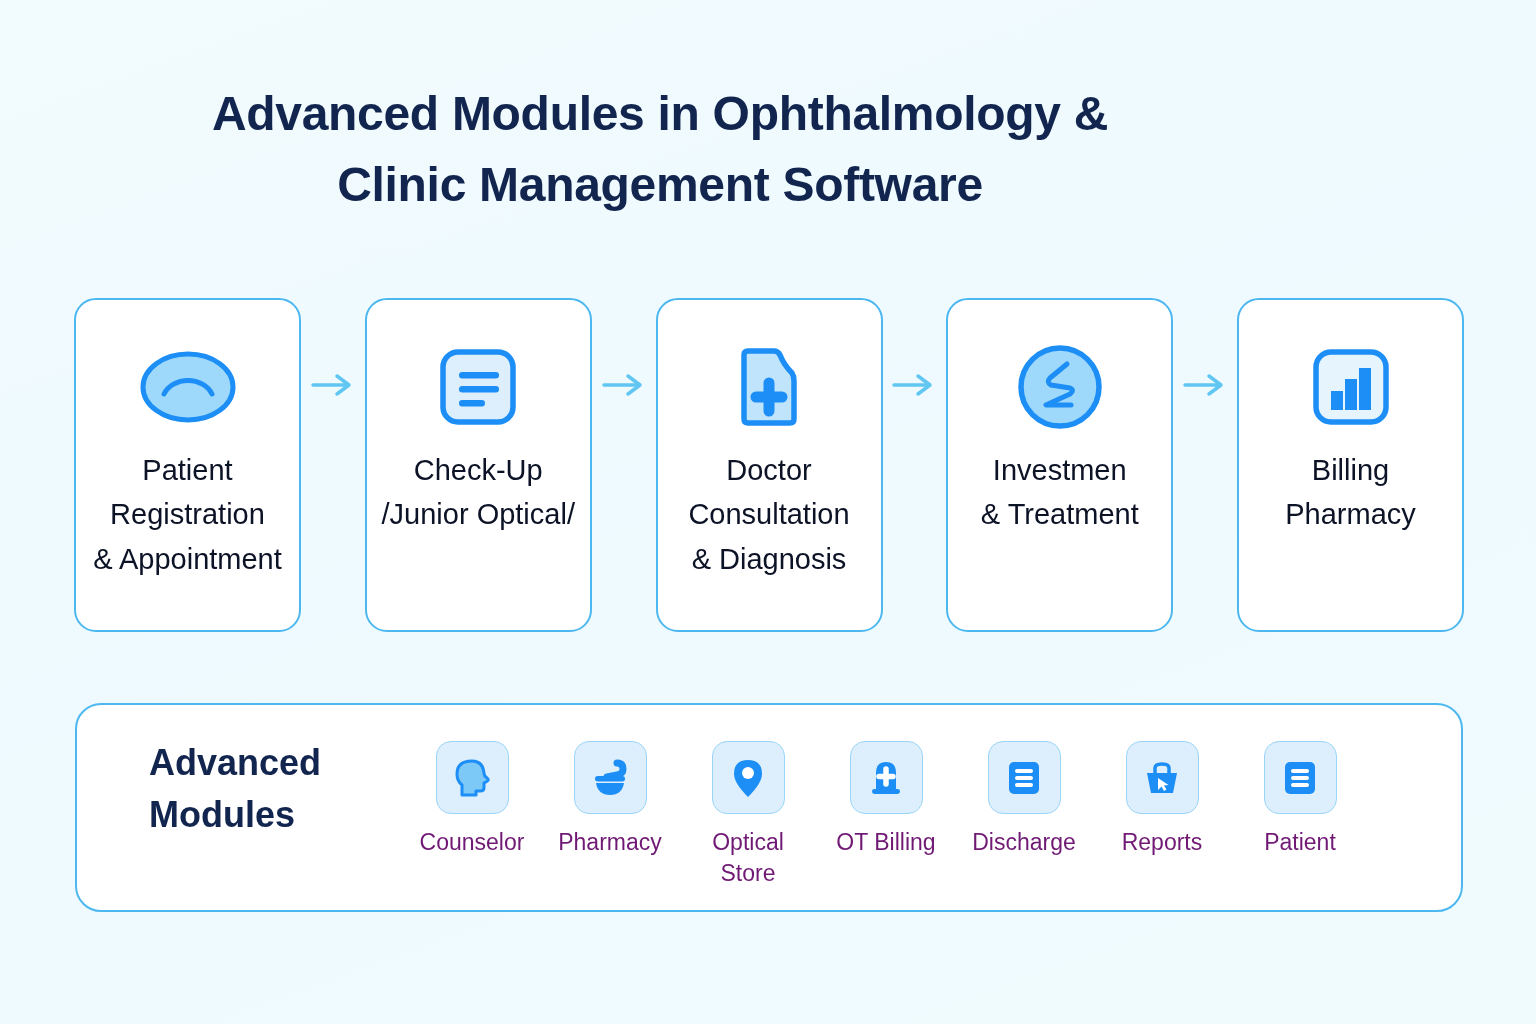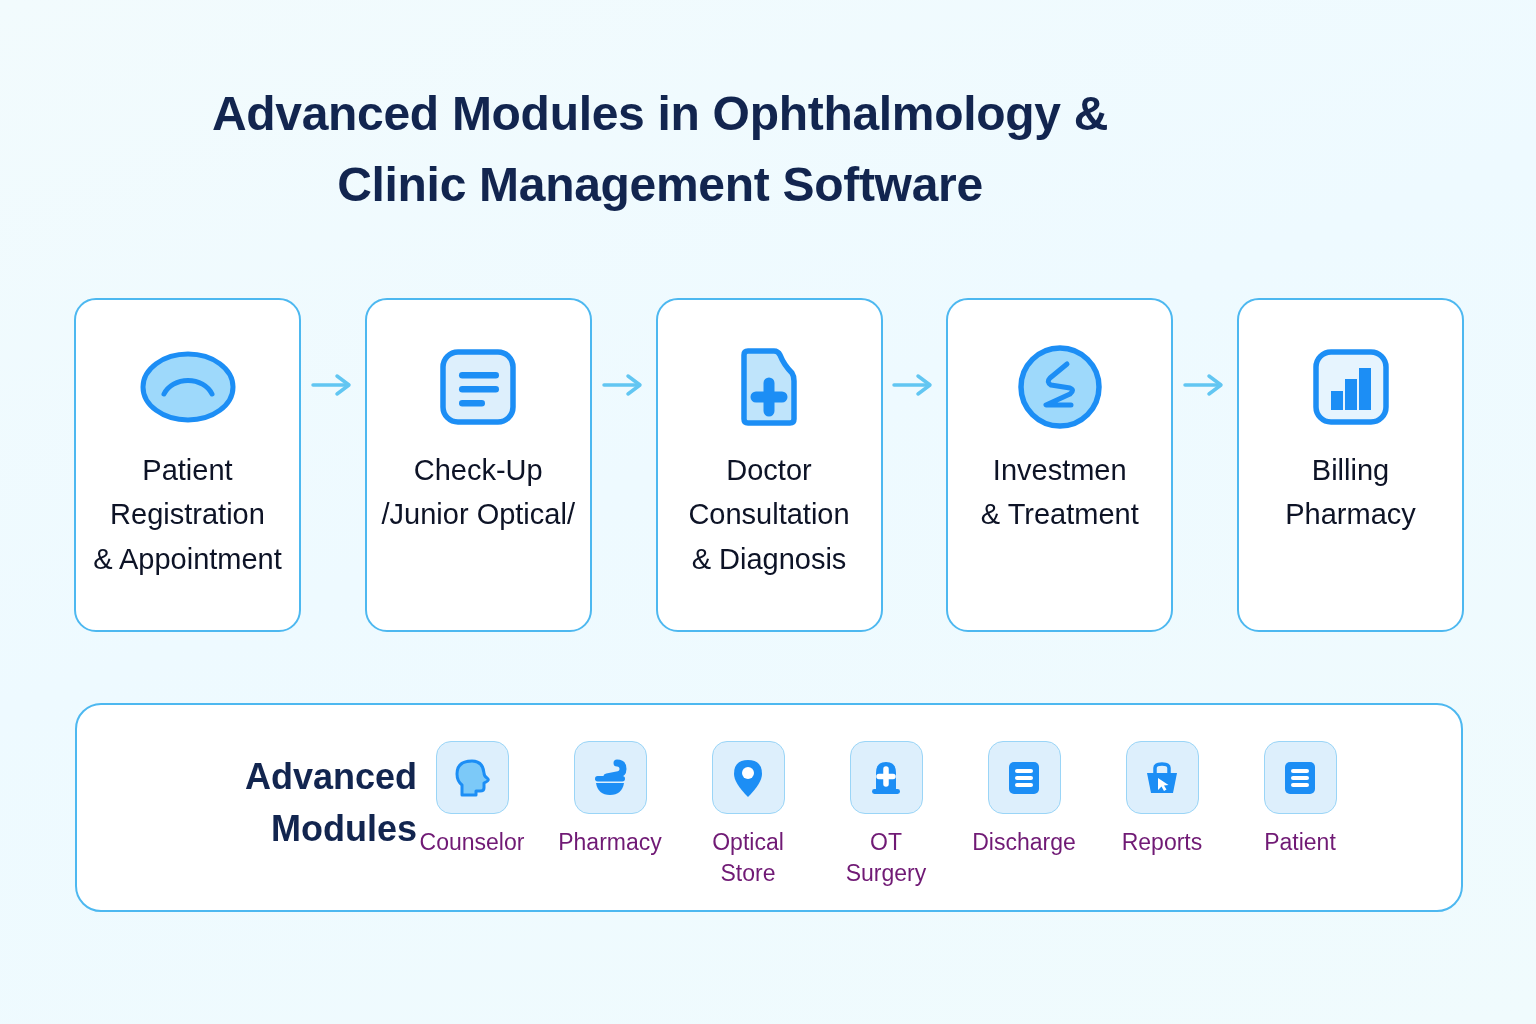--- a/index.html
+++ b/index.html
@@ -86,27 +86,26 @@
     background: #ffffff;
     border: 2px solid #4db8f0;
     border-radius: 26px;
     box-sizing: border-box;
     display: flex;
     align-items: flex-start;
   }
   .panel-heading {
     width: 340px;
     padding-left: 72px;
-    padding-top: 46px;
+    padding-top: 32px;
     box-sizing: border-box;
     font-size: 36px;
     font-weight: bold;
     color: #12254f;
     line-height: 1.45;
-    text-align: right;
   }
   .modules-strip {
     flex: 1;
     display: flex;
     align-items: flex-start;
     gap: 28px;
     padding-top: 36px;
     padding-right: 24px;
   }
   .module-item {
@@ -284,21 +283,21 @@
     </div>
 
     <div class="module-item">
       <div class="module-icon-box">
         <svg width="46" height="46" viewBox="0 0 46 46">
           <path d="M13 18 Q13 7 23 7 Q33 7 33 18 L33 35 L13 35 Z" fill="#1c8ef5"></path>
           <rect x="9" y="34" width="28" height="5" rx="2.4" fill="#1c8ef5"></rect>
           <path d="M23 14 L23 29 M16 21.5 L30 21.5" stroke="#ffffff" stroke-width="5.5" stroke-linecap="round"></path>
         </svg>
       </div>
-      <div class="module-label">OT Surgery</div>
+      <div class="module-label">OT Billing</div>
     </div>
 
     <div class="module-item">
       <div class="module-icon-box">
         <svg width="46" height="46" viewBox="0 0 46 46">
           <rect x="8" y="7" width="30" height="32" rx="5" fill="#1c8ef5"></rect>
           <rect x="14" y="14" width="18" height="4" rx="2" fill="#ffffff"></rect>
           <rect x="14" y="21" width="18" height="4" rx="2" fill="#ffffff"></rect>
           <rect x="14" y="28" width="18" height="4" rx="2" fill="#ffffff"></rect>
         </svg>

